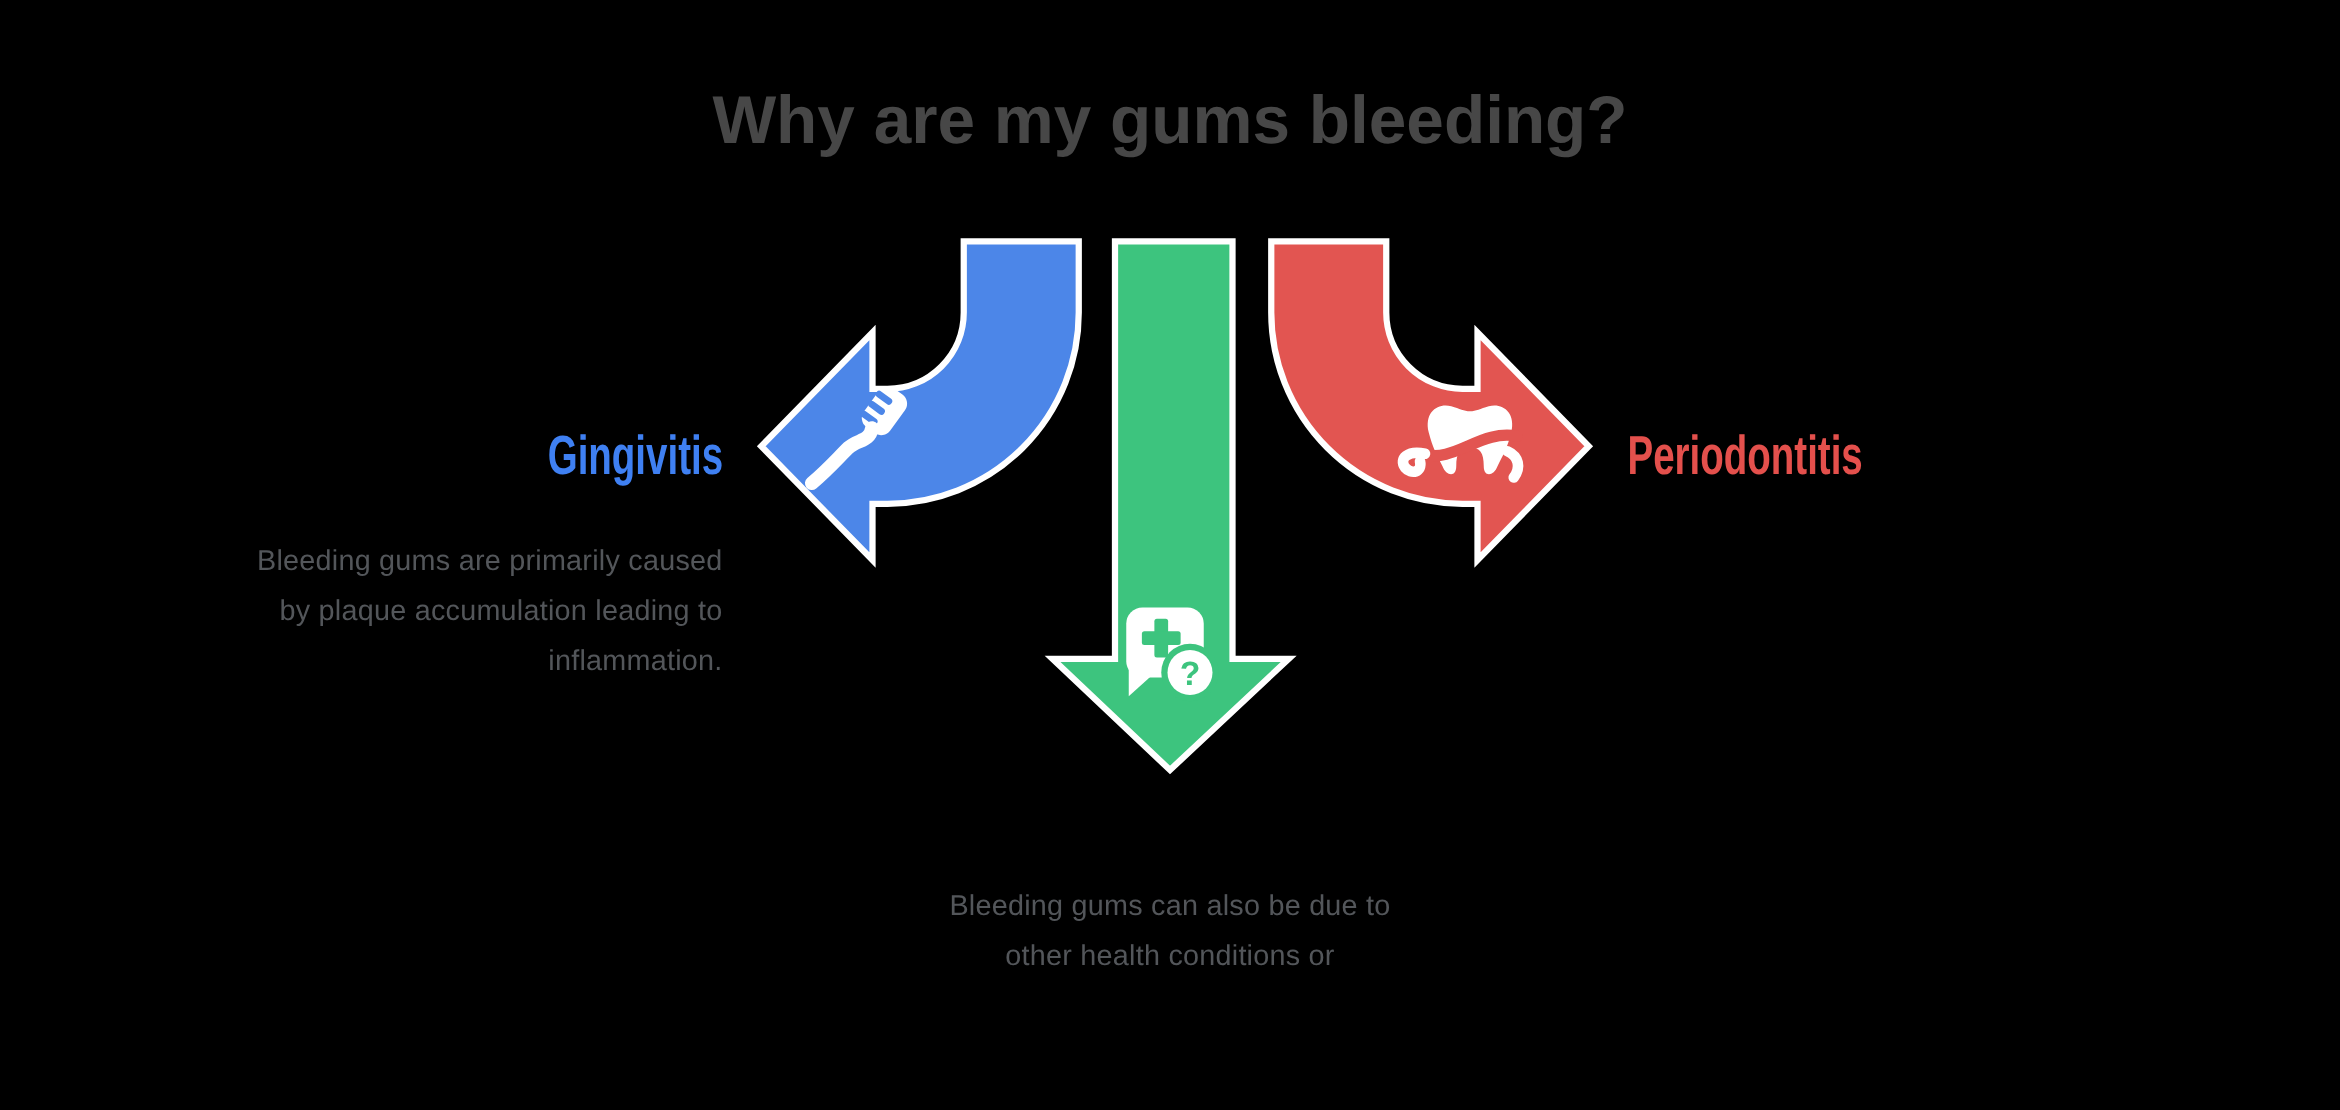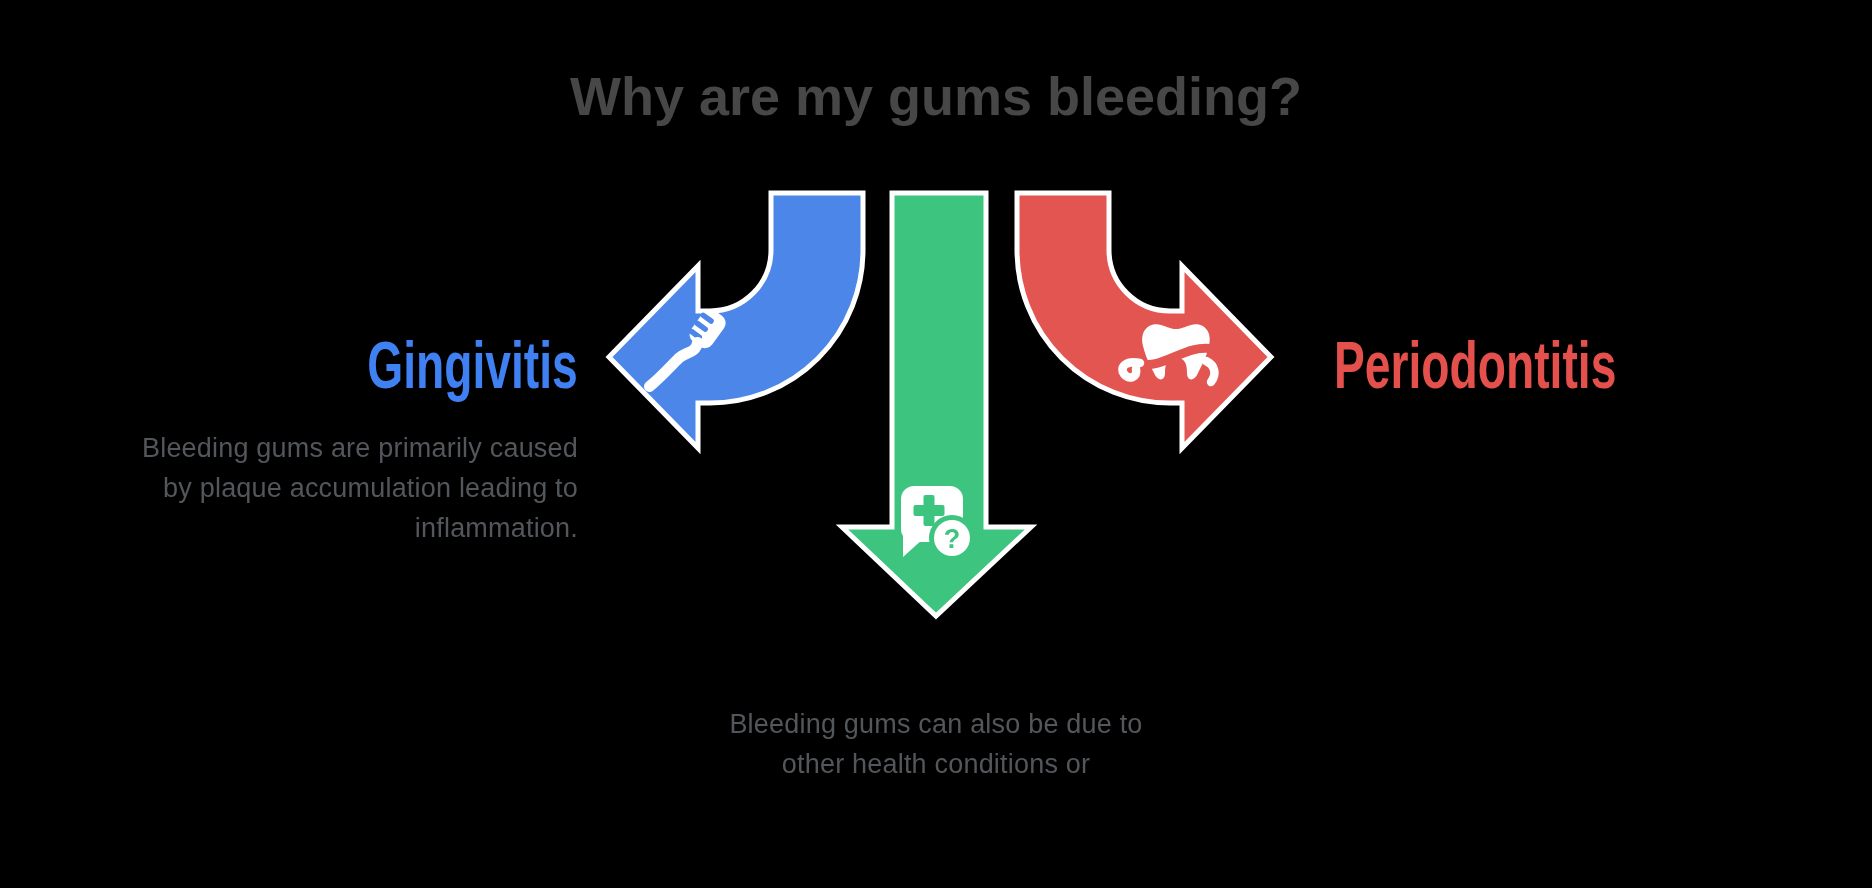--- a/index.html
+++ b/index.html
@@ -8,29 +8,29 @@
     font-family:"Liberation Sans",sans-serif;
   }
   .title{
     position:absolute;top:69px;left:0;right:0;text-align:center;
     font-size:54px;font-weight:700;line-height:54px;color:#474747;
     letter-spacing:0px;white-space:nowrap;
   }
   .svg-layer{position:absolute;left:0;top:0;width:1872px;height:888px;}
   .block{position:absolute;}
   .block-left{left:58px;top:332px;width:520px;text-align:right;}
-  .block-right{left:1302px;top:332px;width:520px;text-align:left;margin-left:32px;}
+  .block-right{left:1302px;top:332px;width:520px;text-align:left;}
   .block-bottom{left:636px;top:653px;width:600px;text-align:center;}
-  .heading{font-size:66px;font-weight:700;line-height:66px;white-space:nowrap;}
+  .heading{font-size:44px;font-weight:700;line-height:66px;white-space:nowrap;}
   .cond{display:inline-block;transform:scaleX(.70);}
   .o-r{transform-origin:100% 50%;}
   .o-l{transform-origin:0 50%;}
   .o-c{transform-origin:50% 50%;}
   .desc{
-    margin-top:30px;font-size:27px;line-height:40px;color:#53565a;
+    margin-top:30px;font-size:23px;line-height:40px;color:#53565a;
     white-space:pre-line;font-weight:400;letter-spacing:.2px;
   }
   .block-bottom .desc{margin-top:51px;}
 </style>
 </head>
 <body>
 
 <div class="canvas">
 
   <div class="title">

